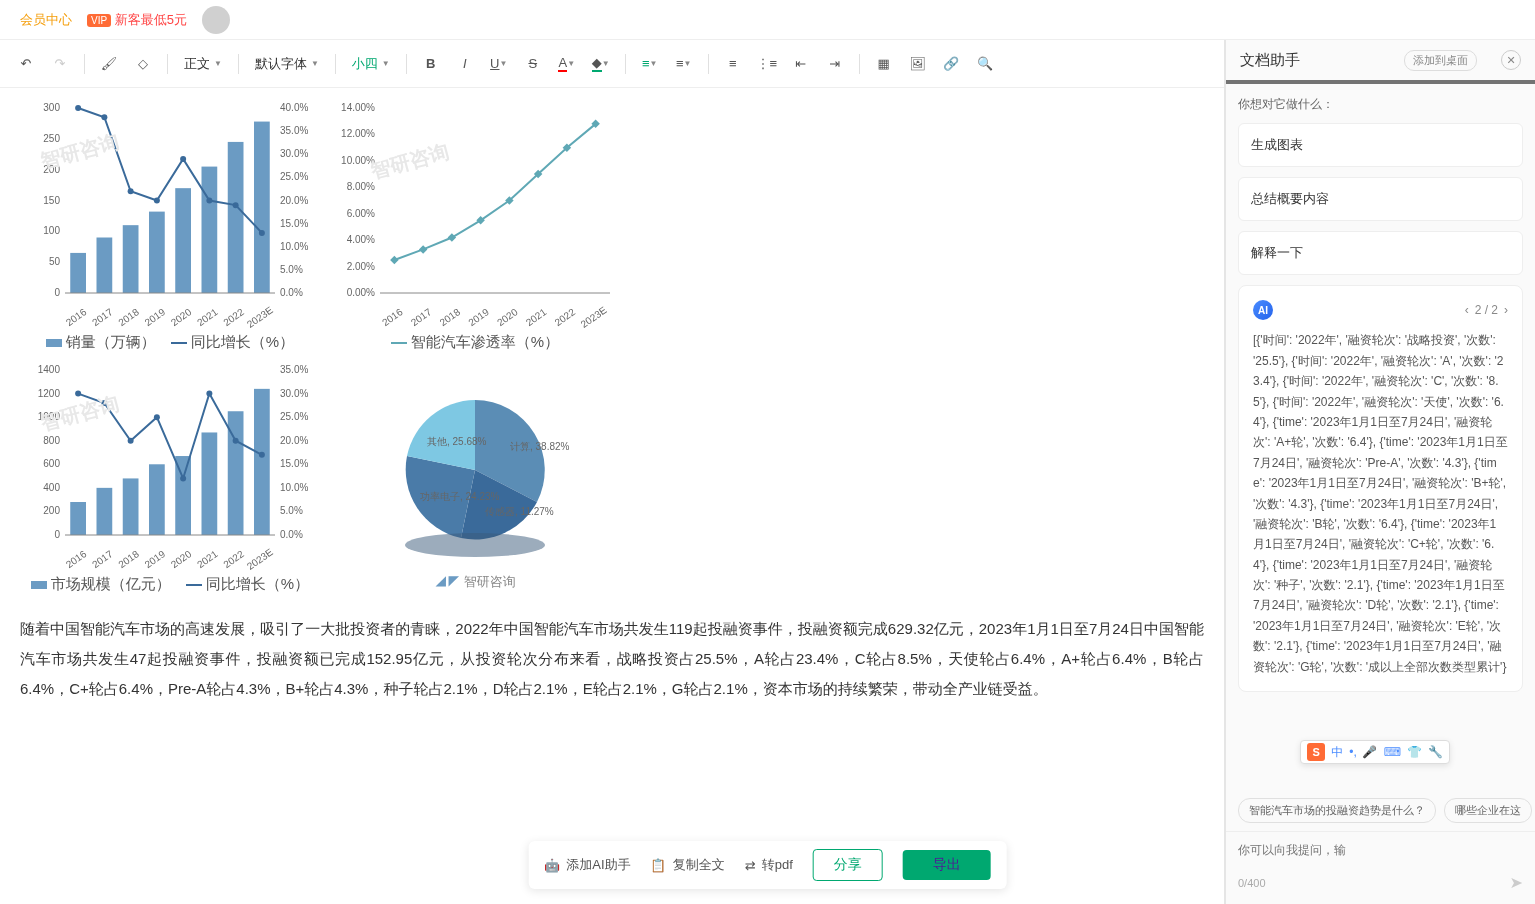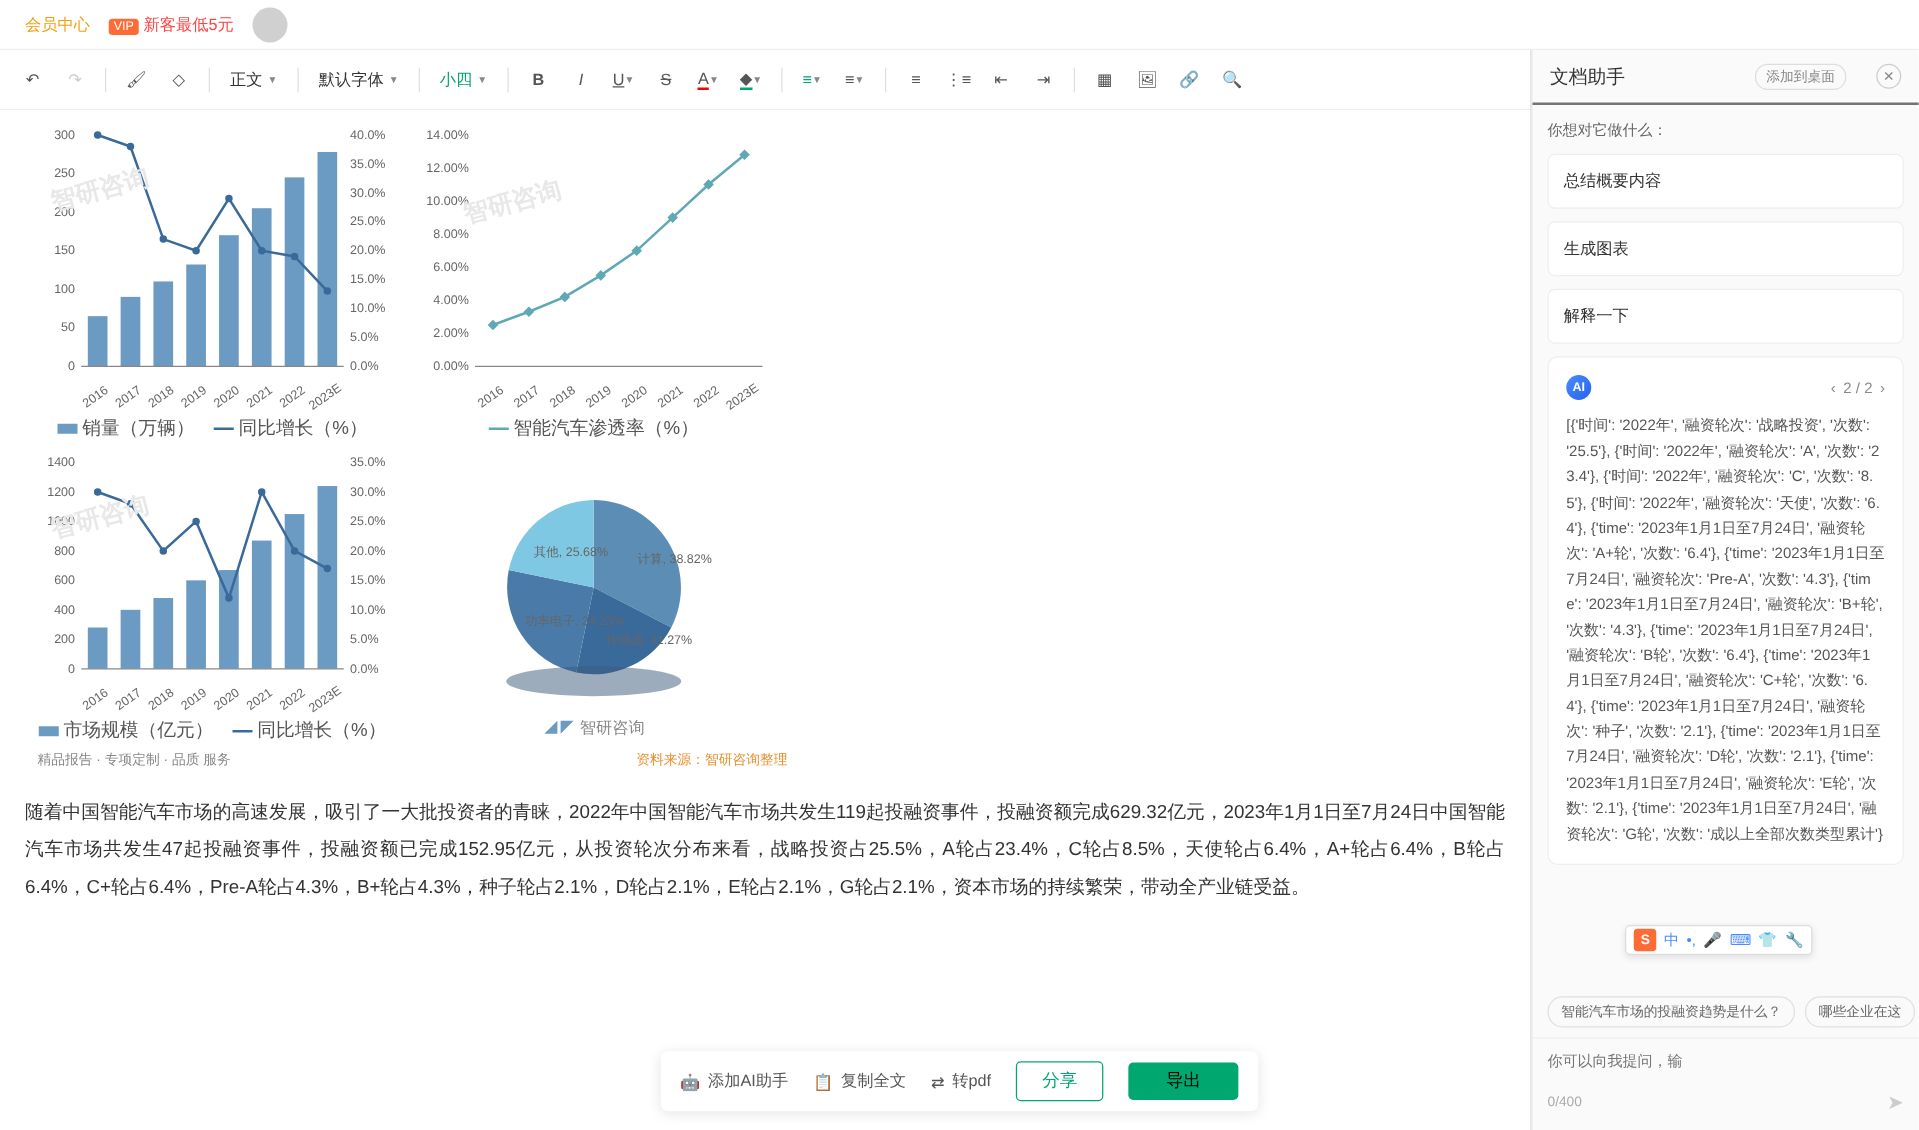--- a/index.html
+++ b/index.html
@@ -28,23 +28,23 @@
 .legend-item{display:flex;align-items:center;gap:4px}
 .legend-bar{width:16px;height:8px;background:#6b9bc3}
 .legend-line{width:16px;height:2px;background:#3a6a9a}
 .source-line{display:flex;justify-content:space-between;font-size:11px;margin-top:6px;padding:0 10px}
 .source-left{color:#888}
 .source-right{color:#e89030}
 .para-text{font-size:15px;line-height:2;color:#333;margin-top:20px;text-align:justify}
 .action-bar{position:absolute;bottom:15px;left:50%;transform:translateX(-50%);display:flex;align-items:center;gap:20px;background:#fff;padding:8px 16px;border-radius:6px;box-shadow:0 2px 10px rgba(0,0,0,0.1)}
 .action-link{display:flex;align-items:center;gap:6px;color:#555;font-size:13px;cursor:pointer}
 .btn-share{padding:6px 20px;border:1px solid #00a870;color:#00a870;background:#fff;border-radius:4px;cursor:pointer;font-size:14px}
-.btn-export{padding:6px 30px;background:#00a870;color:#000000;border:none;border-radius:4px;cursor:pointer;font-size:14px}
+.btn-export{padding:6px 30px;background:#00a870;color:#4c1d95;border:none;border-radius:4px;cursor:pointer;font-size:14px}
 .assistant-panel{width:310px;display:flex;flex-direction:column;background:#fafafa;border-left:1px solid #e5e5e5}
-.assist-header{height:44px;display:flex;align-items:center;justify-content:space-between;padding:0 14px;border-bottom:2px solid #737373}
+.assist-header{height:44px;display:flex;align-items:center;justify-content:space-between;padding:0 14px;border-bottom:4px solid #737373}
 .assist-title{font-size:15px;color:#333}
 .assist-header-right{display:flex;align-items:center;gap:24px}
 .assist-desktop{font-size:11px;color:#888;border:1px solid #ddd;padding:2px 8px;border-radius:10px;cursor:pointer}
 .assist-close{width:20px;height:20px;border:1px solid #ccc;border-radius:50%;display:flex;align-items:center;justify-content:center;font-size:11px;cursor:pointer;color:#888}
 .assist-body{flex:1;overflow:auto;padding:12px}
 .assist-prompt{font-size:12px;color:#666;margin-bottom:10px}
 .suggest-card{background:#fff;border:1px solid #eee;border-radius:6px;padding:12px;margin-bottom:10px;font-size:13px;cursor:pointer}
 .user-msg{display:flex;align-items:center;gap:8px;margin:16px 0;font-size:13px}
 .user-msg-avatar{width:24px;height:24px;border-radius:50%;background:#d0d0d0}
 .ai-response{background:#fff;border:1px solid #eee;border-radius:8px;padding:14px;font-size:12px;line-height:1.7;color:#555}
@@ -302,24 +302,20 @@
 24.23%</text>
                 <text x="-48" y="-25" fill="#fff" font-size="10">其他,
 25.68%</text>
               </g>
             </svg>
             <div style="text-align:center;color:#888;font-size:13px;margin-top:10px">
               <span style="color:#6b9bc3">◢◤</span> <span>智研咨询</span>
             </div>
           </div>
         </div>
-        <div class="source-line">
-          <span class="source-left">精品报告 · 专项定制 · 品质 服务</span>
-          <span class="source-right">资料来源：智研咨询整理</span>
-        </div>
       </div>
       <p class="para-text">随着中国智能汽车市场的高速发展，吸引了一大批投资者的青睐，2022年中国智能汽车市场共发生119起投融资事件，投融资额完成629.32亿元，2023年1月1日至7月24日中国智能汽车市场共发生47起投融资事件，投融资额已完成152.95亿元，从投资轮次分布来看，战略投资占25.5%，A轮占23.4%，C轮占8.5%，天使轮占6.4%，A+轮占6.4%，B轮占6.4%，C+轮占6.4%，Pre-A轮占4.3%，B+轮占4.3%，种子轮占2.1%，D轮占2.1%，E轮占2.1%，G轮占2.1%，资本市场的持续繁荣，带动全产业链受益。</p>
     </div>
 
     <div class="action-bar">
       <div class="action-link">
           <span style="color:#4a8cff">🤖</span>
           <span>添加AI助手</span>
         </div>
       <div class="action-link">
@@ -338,22 +334,22 @@
   <div class="assistant-panel">
     <div class="assist-header">
       <span class="assist-title">文档助手</span>
       <div class="assist-header-right">
         <span class="assist-desktop">添加到桌面</span>
         <span class="assist-close">✕</span>
       </div>
     </div>
     <div class="assist-body">
       <div class="assist-prompt">你想对它做什么：</div>
+      <div class="suggest-card">生成图表</div>
       <div class="suggest-card">总结概要内容</div>
-      <div class="suggest-card">生成图表</div>
       <div class="suggest-card">解释一下</div>
       <div class="ai-response">
         <div class="ai-header">
           <div class="ai-logo">AI</div>
           <div class="ai-pager">
             <span>‹</span>
             <span>2 / 2</span>
             <span>›</span>
           </div>
         </div>

